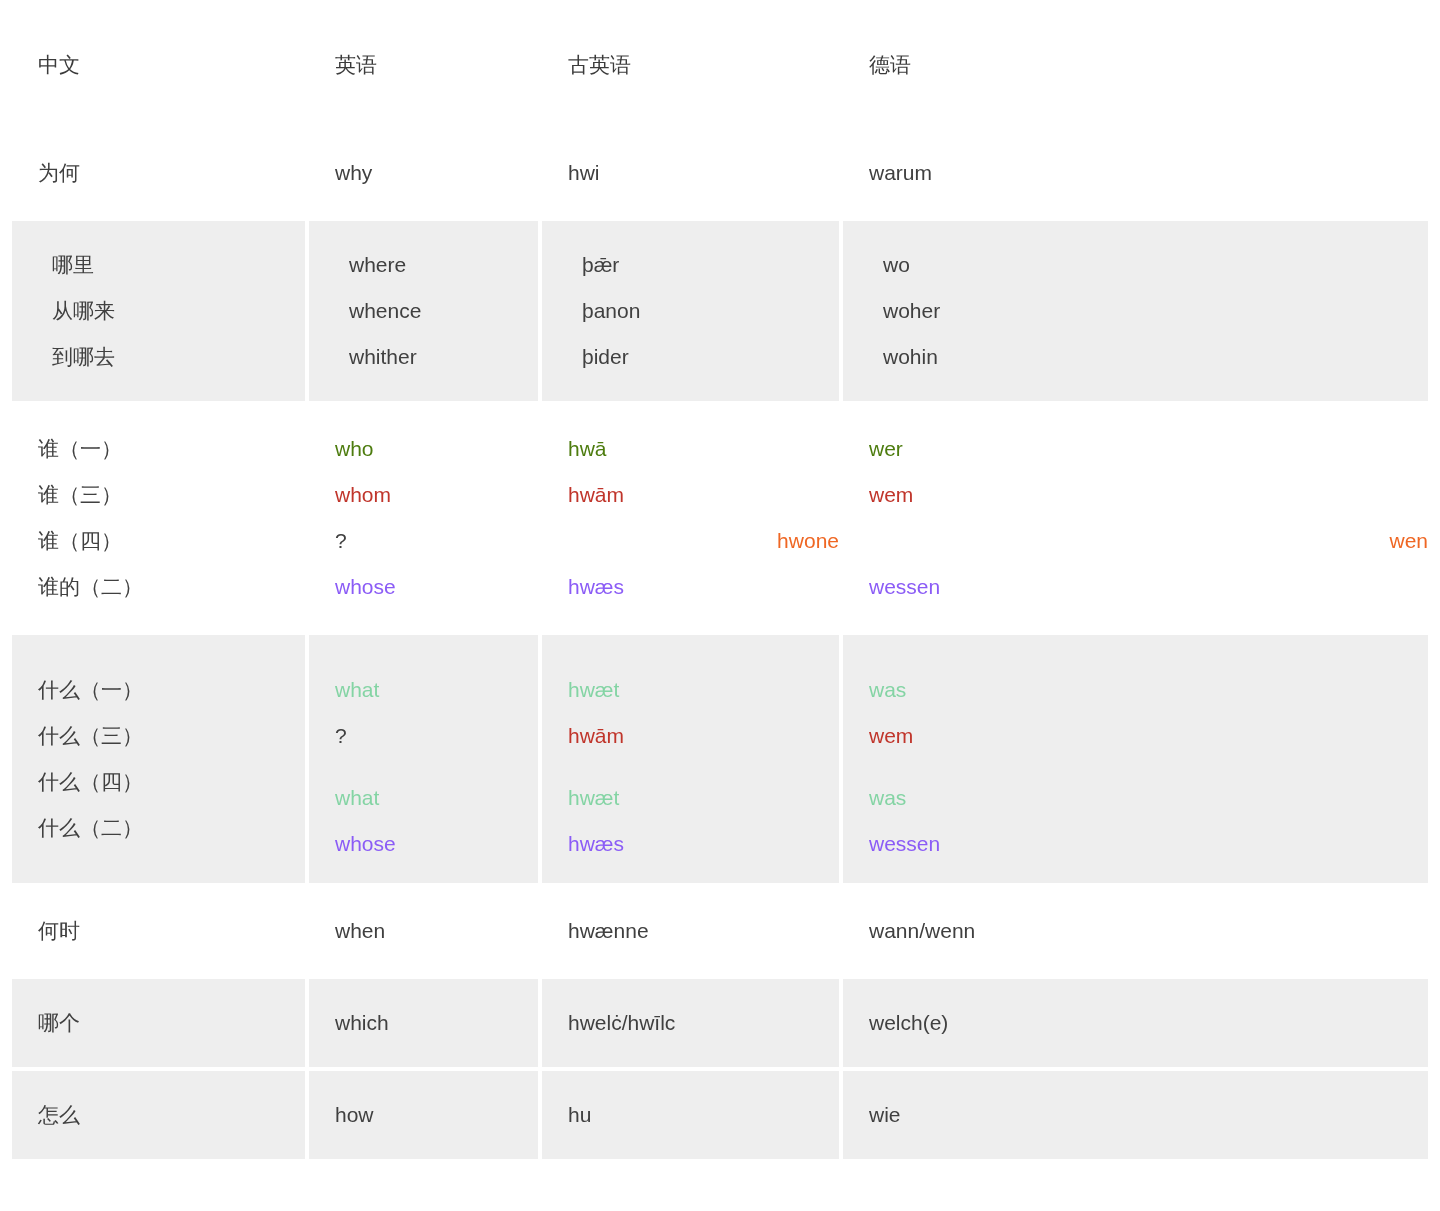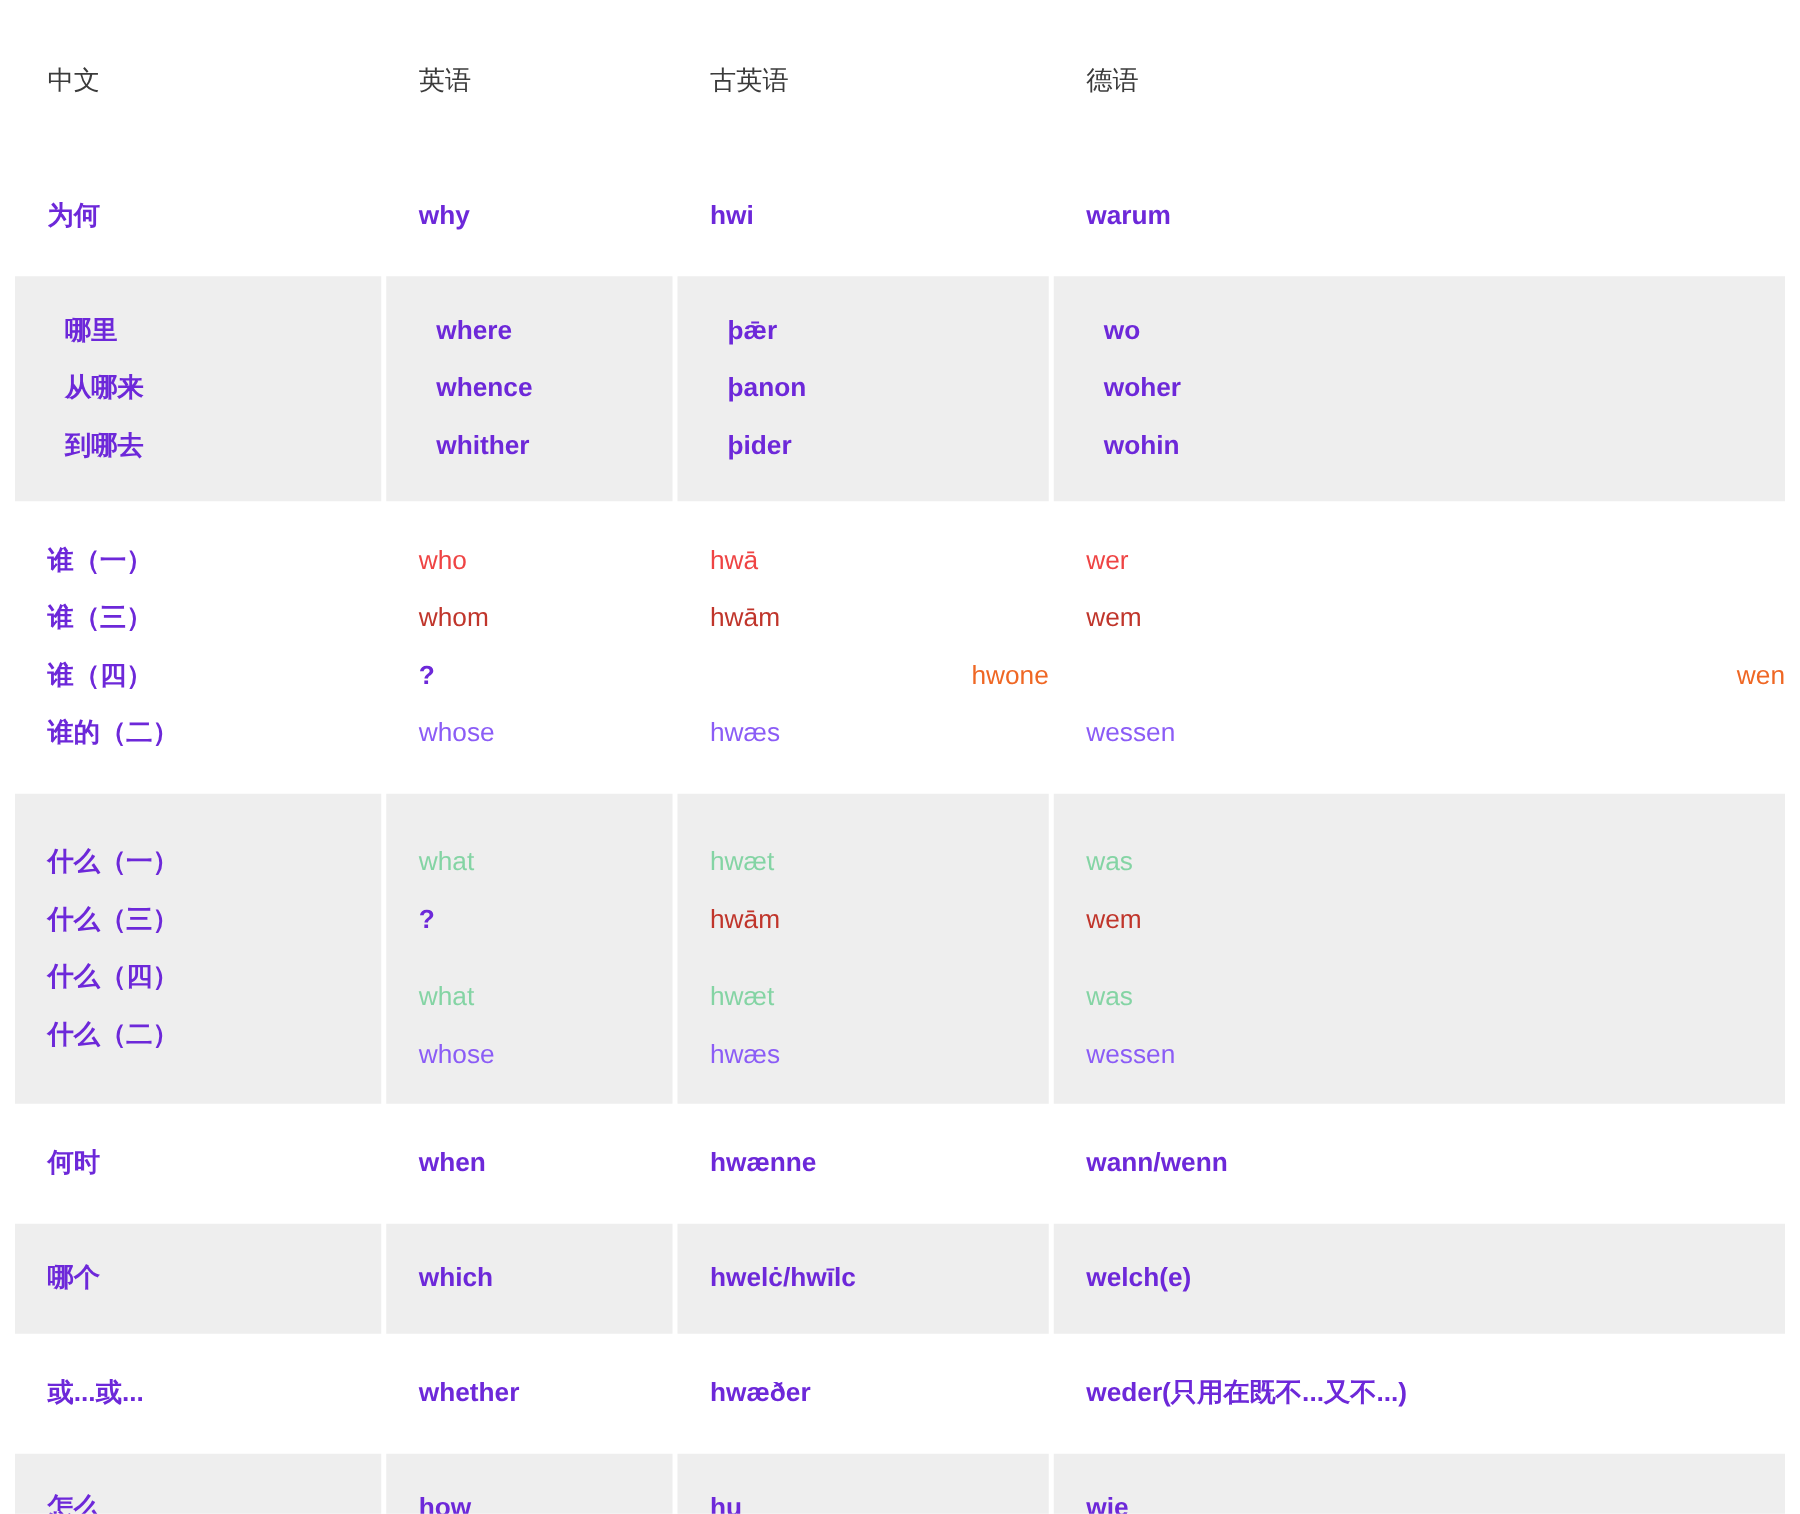--- a/index.html
+++ b/index.html
@@ -64,26 +64,26 @@
 
   .cell-lines {
     display: block;
   }
   .cell-lines .line {
     display: block;
     white-space: nowrap;
   }
 
   
-  .c-pink   { color: #ef4444; }
+  .c-pink   { color: #4d7c0f; }
   .c-red    { color: #c0352b; }
   .c-orange { color: #ef6724; text-align: right; }
   .c-amber  { color: #8b5cf6; }
   .c-green  { color: #84d4a4; margin-top: 16px; }
-  .c-plain  { color: #6d28d9; font-weight: bold; }
+  .c-plain  { color: #404040; }
 
   
   tr.h1 td { height: 56px; }
   tr.h3 td { height: 148px; padding-left: 40px; }
   tr.h4 td { height: 194px; }
 </style>
 </head>
 <body>
 
 <div class="table-wrap">
@@ -260,42 +260,20 @@
             <span class="cell-lines">
               <span class="line c-plain">hwelċ/hwīlc</span>
             </span>
           </td>
           <td>
             <span class="cell-lines">
               <span class="line c-plain">welch(e)</span>
             </span>
           </td>
         </tr>
-        <tr class="plain h1">
-          <td>
-            <span class="cell-lines">
-              <span class="line c-plain">或...或...</span>
-            </span>
-          </td>
-          <td>
-            <span class="cell-lines">
-              <span class="line c-plain">whether</span>
-            </span>
-          </td>
-          <td>
-            <span class="cell-lines">
-              <span class="line c-plain">hwæðer</span>
-            </span>
-          </td>
-          <td>
-            <span class="cell-lines">
-              <span class="line c-plain">weder(只用在既不...又不...)</span>
-            </span>
-          </td>
-        </tr>
         <tr class="shaded h1">
           <td>
             <span class="cell-lines">
               <span class="line c-plain">怎么</span>
             </span>
           </td>
           <td>
             <span class="cell-lines">
               <span class="line c-plain">how</span>
             </span>

